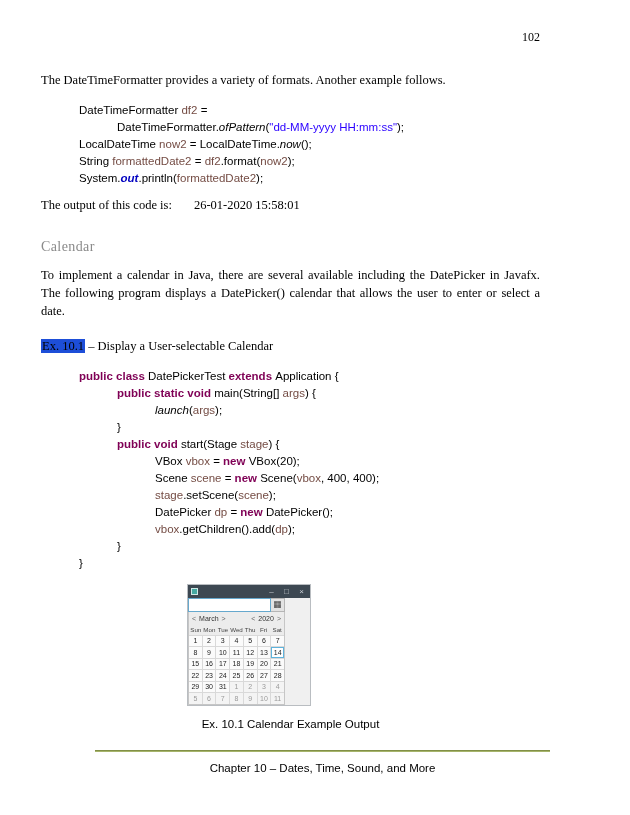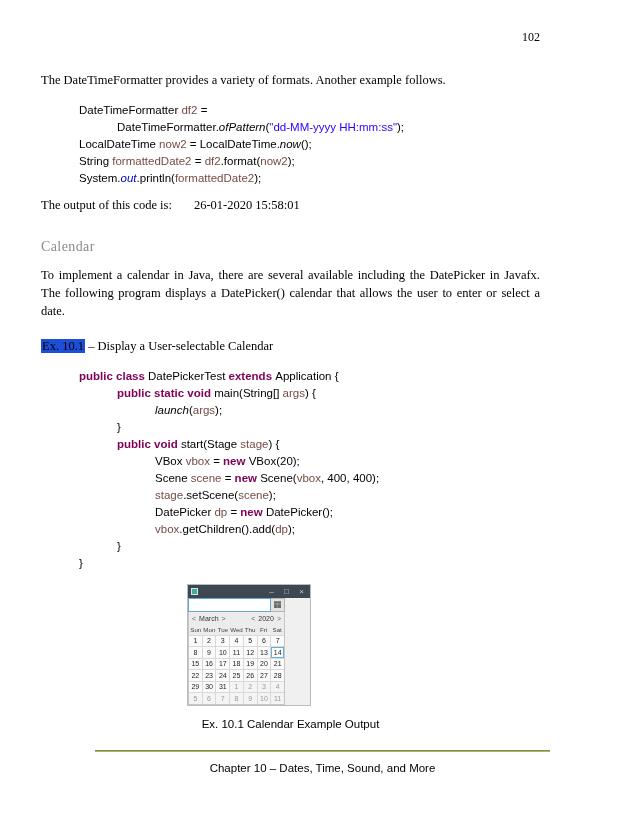--- a/index.html
+++ b/index.html
@@ -13,21 +13,21 @@
   .body-text{font-size:12.5px;line-height:18px;margin:0;}
   .intro{margin-bottom:13px;}
   .code-block{font-family:"Liberation Sans", sans-serif;font-size:11.5px;line-height:17px;margin-left:38px;}
   .code-line{white-space:pre;}
   .code-line.indent-1{padding-left:38px;}
   .code-line.indent-2{padding-left:76px;}
   .tk-kw{color:#7f0055;font-weight:bold;}
   .tk-var{color:#744c44;}
   .tk-str{color:#2a00ff;}
   .tk-sm{font-style:italic;}
-  .tk-sf{color:#0000c0;font-weight:normal;font-style:italic;text-align:right;}
+  .tk-sf{color:#0000c0;font-weight:bold;font-style:italic;text-align:right;}
   .output-line{margin-top:9px;}
   .output-value{margin-left:22px;}
   .section-heading{font-size:14px;color:#8a8a8a;font-weight:normal;margin:25px 0 0 0;letter-spacing:0.4px;}
   .justified{text-align:justify;margin-top:11px;}
   .example-line{margin-top:17px;font-size:12.5px;line-height:18px;}
   .hl{background:#1d4ed8;padding:0 1px;}
   .code-2{margin-top:10px;}
 
   
   .figure{margin:12px 0 0 146px;width:124px;padding:0;}

